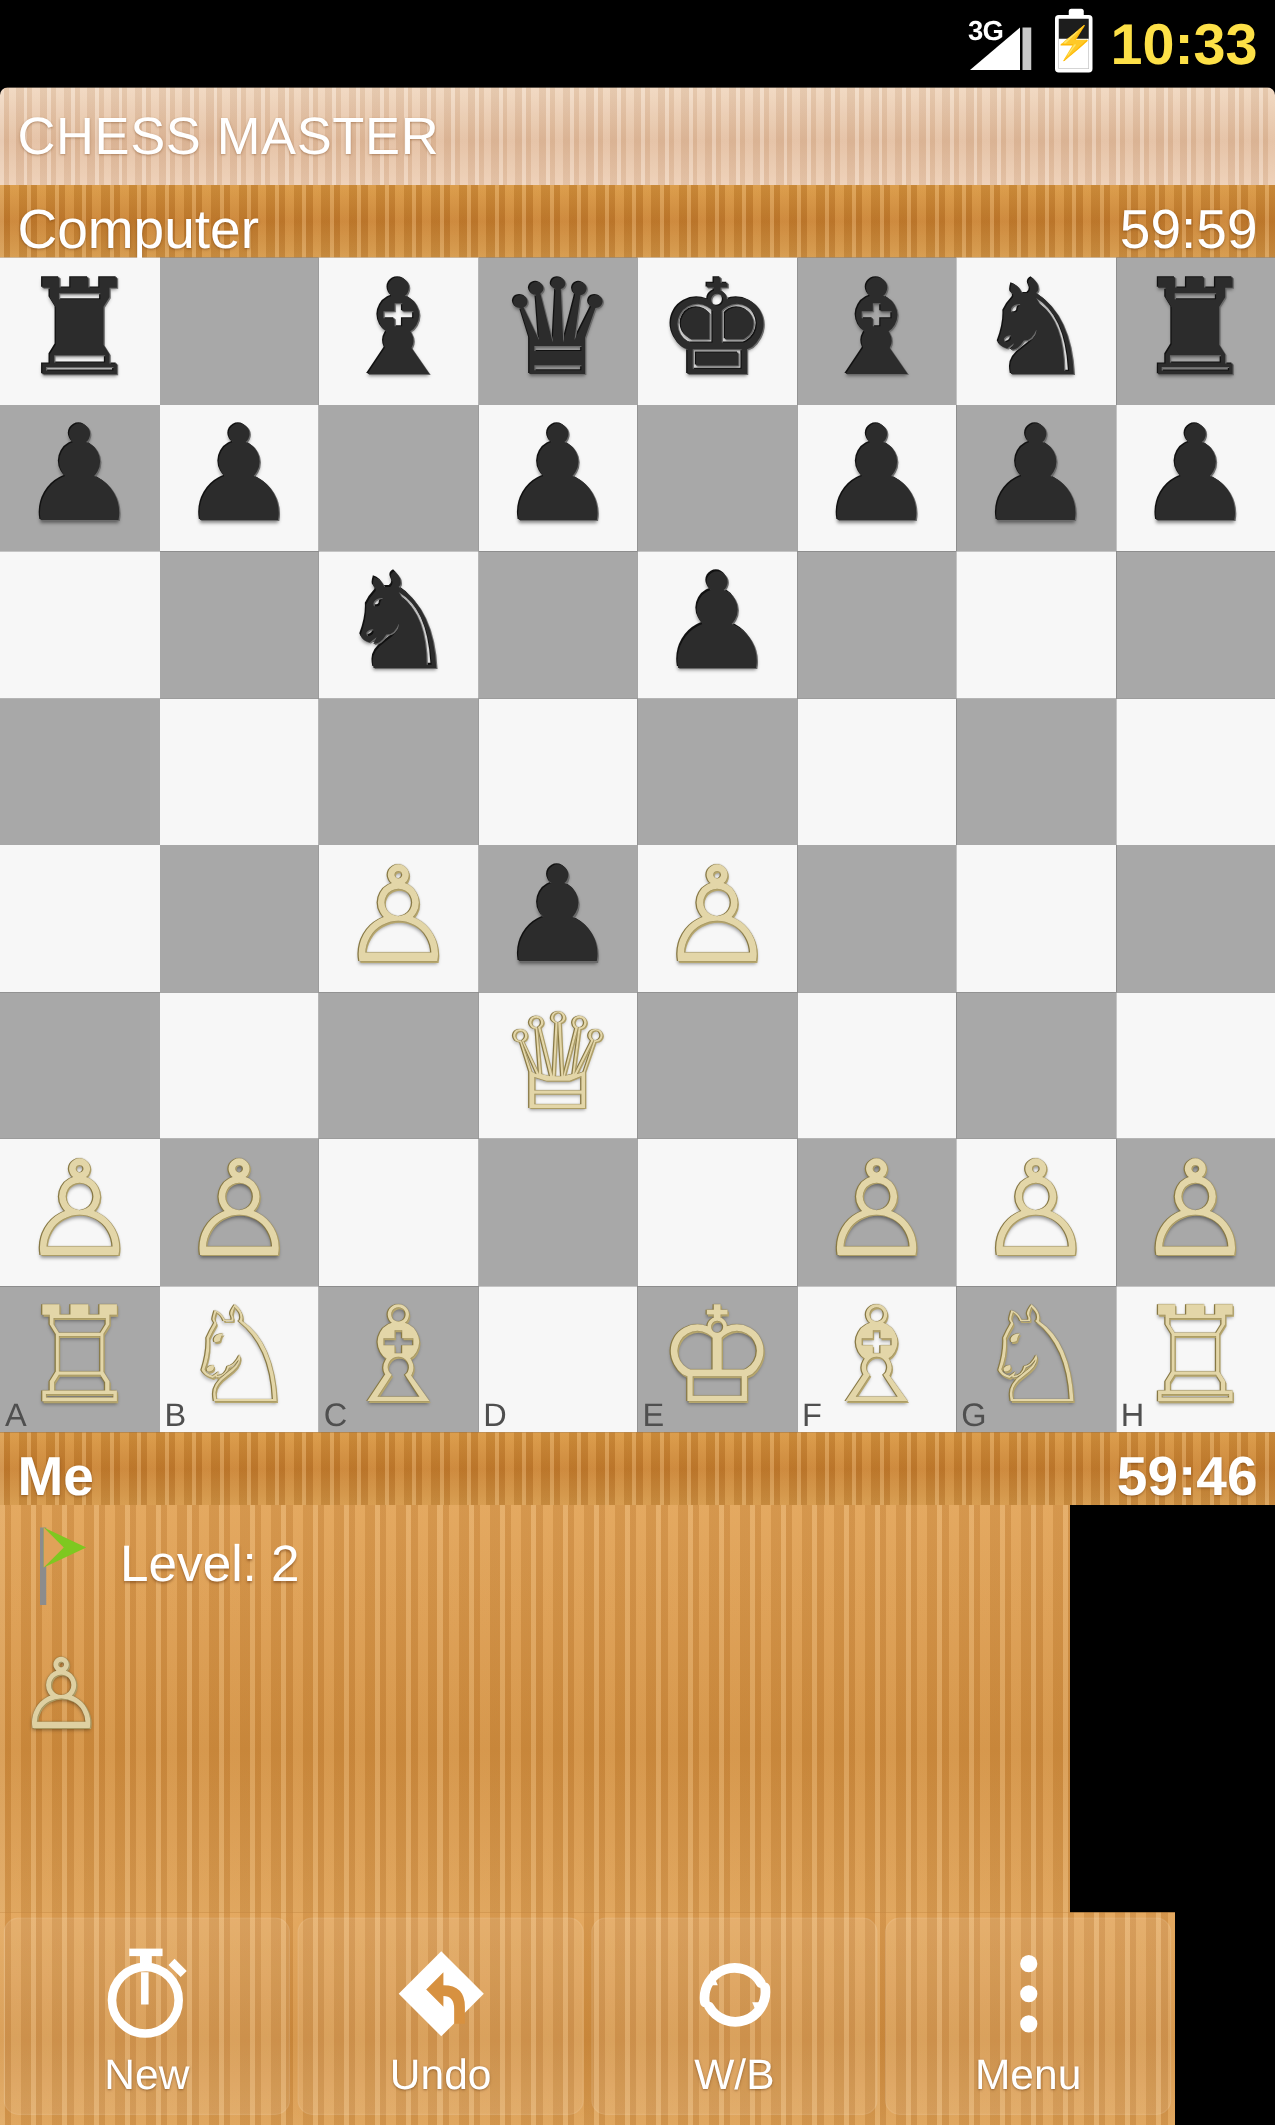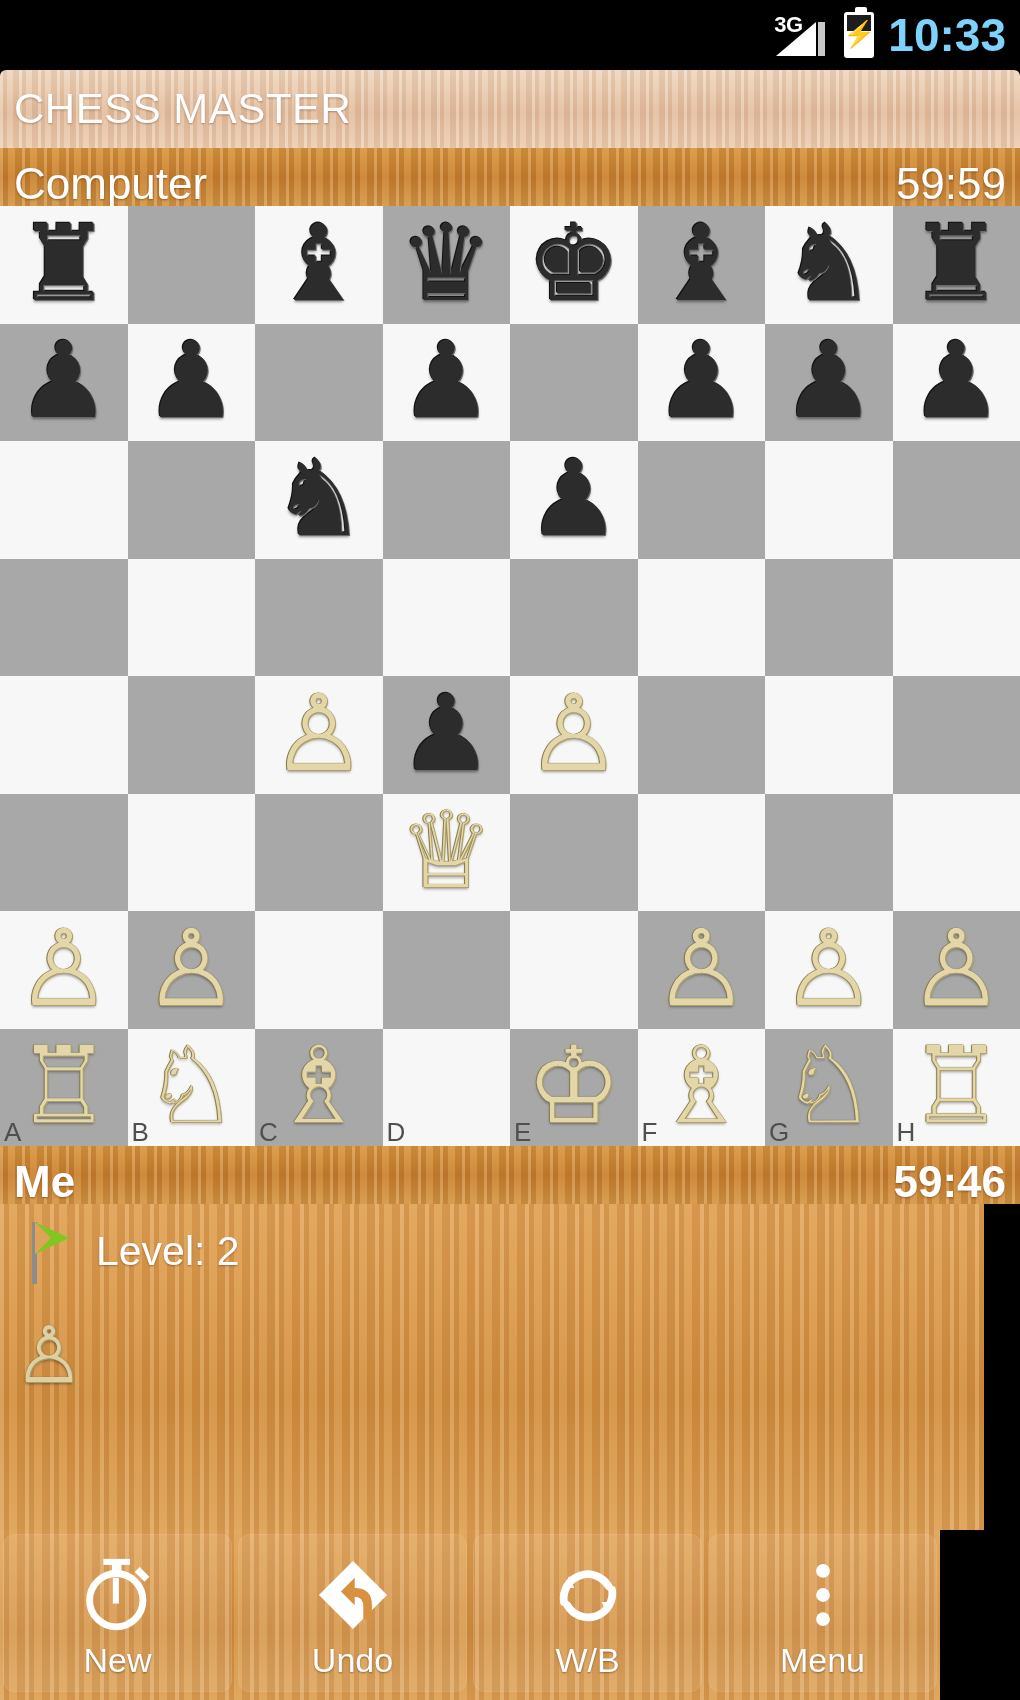--- a/index.html
+++ b/index.html
@@ -63,21 +63,21 @@
   .batt-fill {
     position: absolute; bottom: 0; left: 0; right: 0;
     height: 60%; background: #ffffff;
   }
   .batt-bolt {
     position: absolute; top: 6px; left: 50%;
     transform: translateX(-50%);
     color: #9b9b9b; font-size: 26px; line-height: 1;
   }
   .sb-time {
-    color: #7dd3fc;
+    color: #fde047;
     font-size: 46px;
     font-weight: bold;
     letter-spacing: 0px;
     line-height: 1;
   }
 
   
   .wood-light {
     background-color: #e8c6a8;
     background-image:
@@ -191,21 +191,21 @@
     line-height: 1;
     pointer-events: none;
   }
 
   
   .playerbar.bottom { top: 1146px; font-weight: bold; }
 
   #infopanel {
     position: absolute;
     top: 1204px; left: 0;
-    width: 984px; height: 326px;
+    width: 856px; height: 326px;
   }
   .level-row {
     position: absolute;
     top: 14px; left: 18px;
     display: flex; align-items: center; gap: 44px;
   }
   .flag-icon { position: relative; width: 34px; height: 66px; }
   .flag-pole {
     position: absolute; left: 14px; top: 4px;
     width: 5px; height: 62px;

